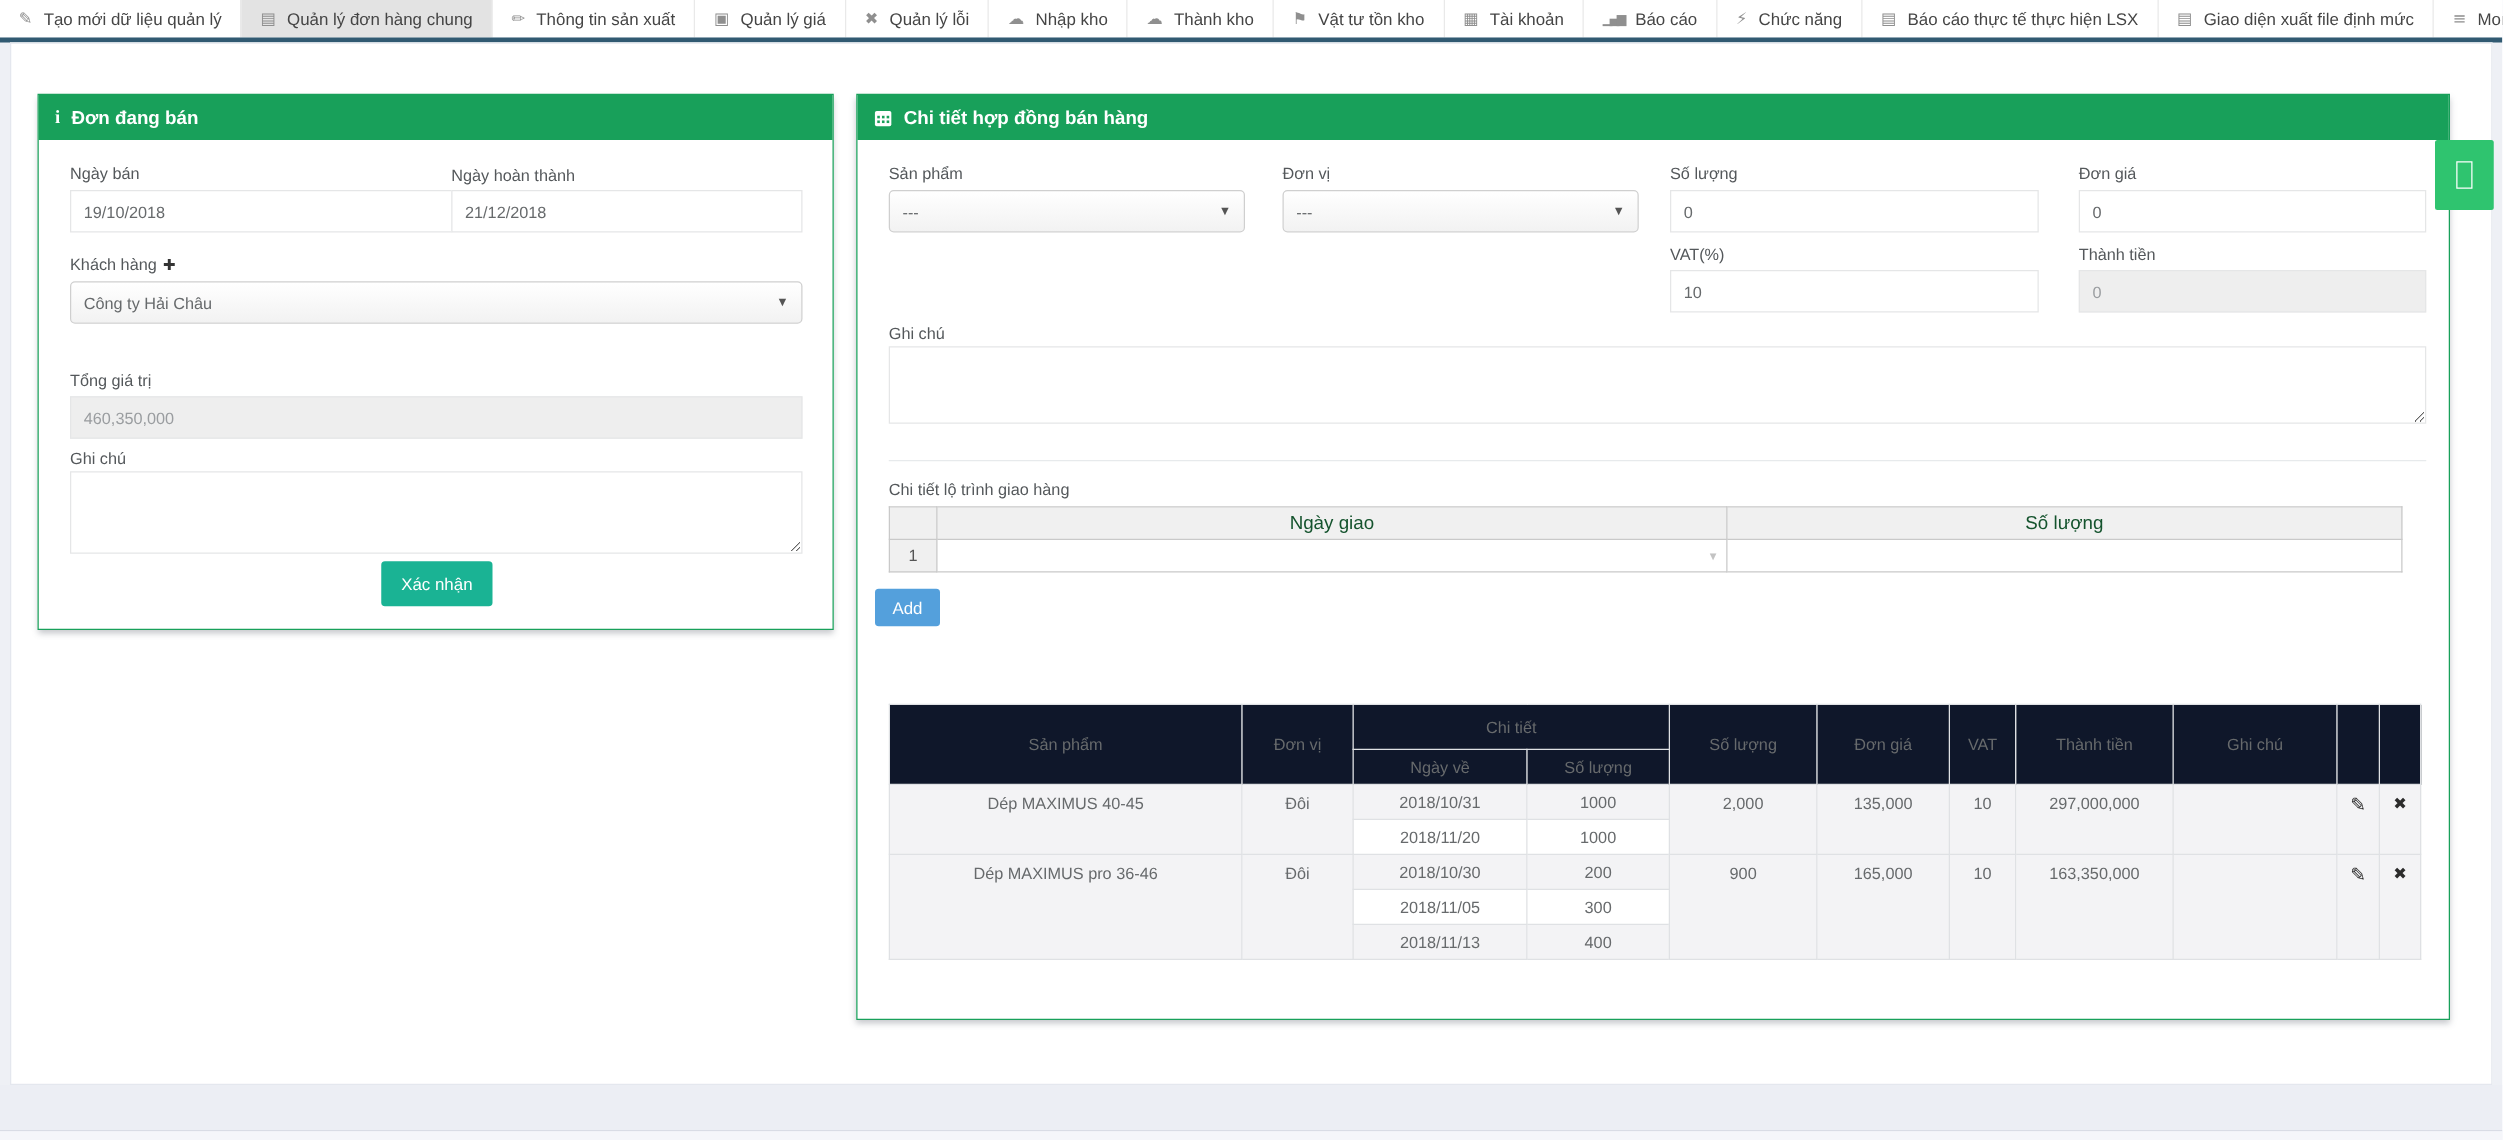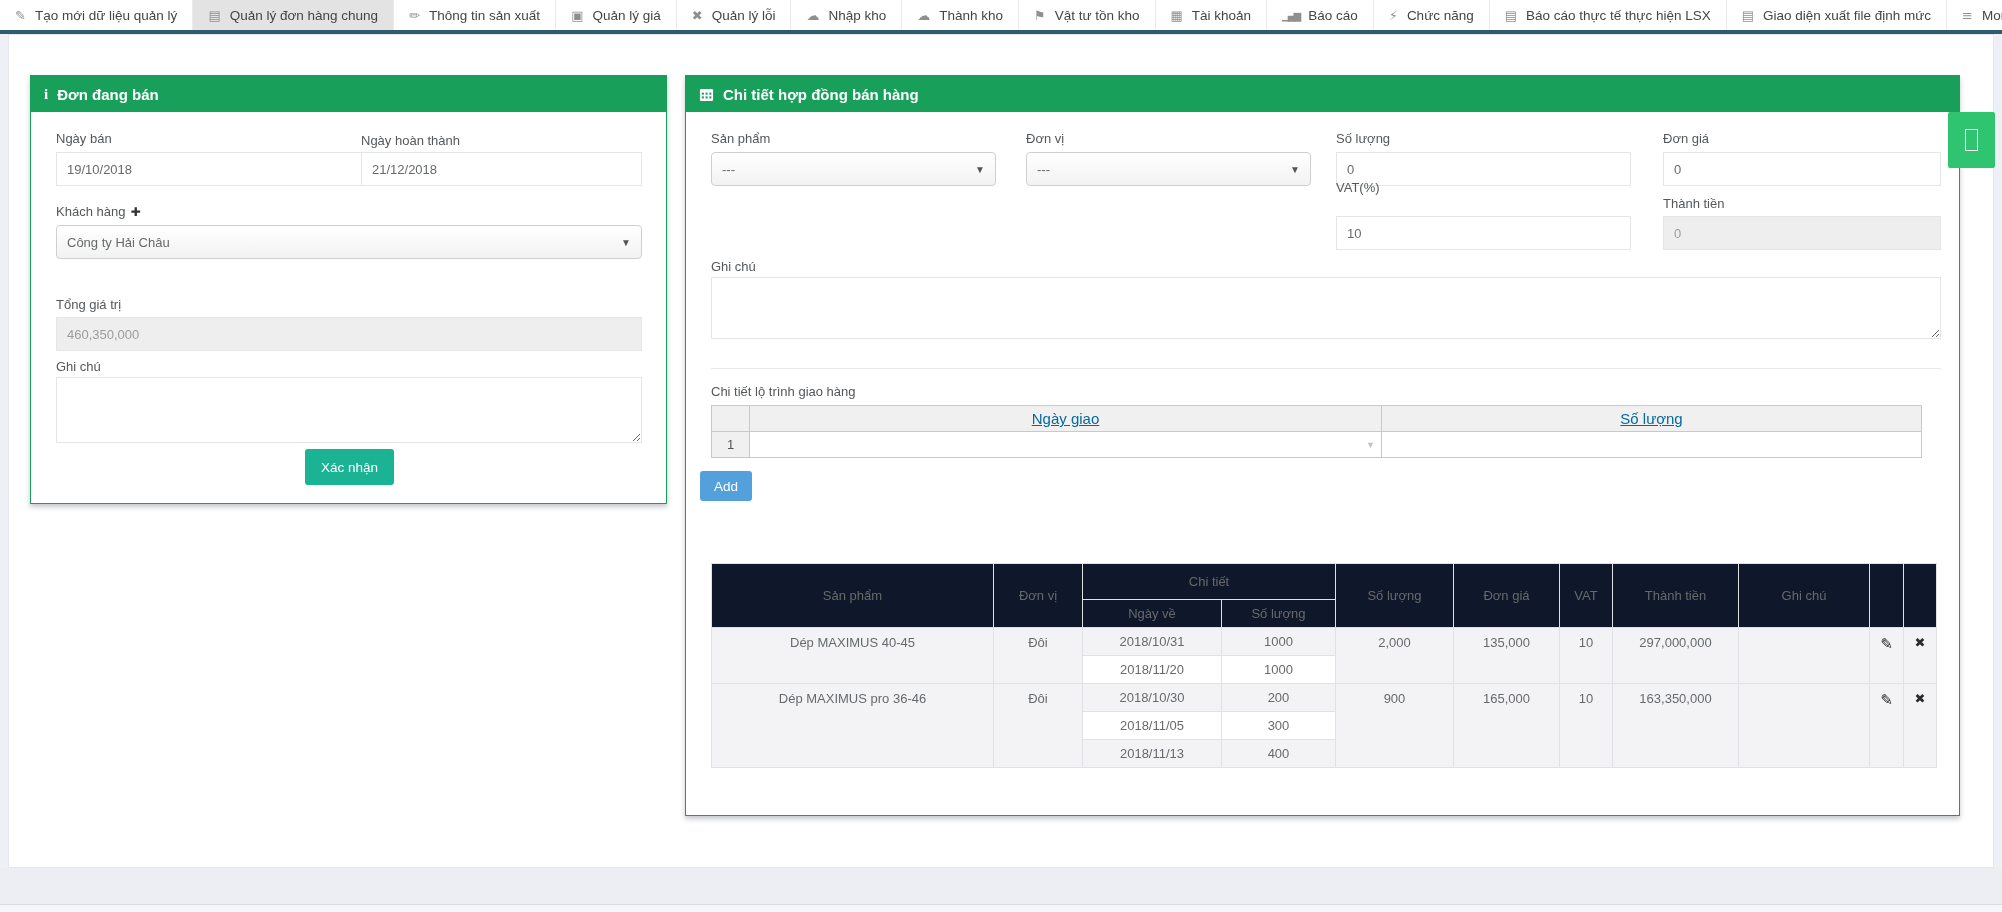--- a/index.html
+++ b/index.html
@@ -36,22 +36,22 @@
          display:flex; align-items:center; justify-content:space-between; padding:0 10px; cursor:pointer; }
   .sel .arr { color:#555; font-size:10px; }
   .ta { position:absolute; border:1px solid #e5e6e7; background:#fff; font-family:inherit; font-size:13px;
         color:#676a6c; padding:6px 10px; resize:both; }
   .btn { position:absolute; border:none; color:#fff; font-size:13.5px; font-family:inherit; cursor:pointer; border-radius:3px; }
   .divider { position:absolute; height:1px; background:#e7eaec; }
   .plus { font-size:12px; color:#333; cursor:pointer; margin-left:5px; font-family:"DejaVu Sans",sans-serif; }
 
   
   .dtable { position:absolute; border-collapse:collapse; table-layout:fixed; }
-  .dtable th { background:#f0f0f0; border:1px solid #c9c9c9; height:26px; font-size:15px; color:#0369a1;
-               font-weight:normal; text-align:center;text-decoration:underline; }
+  .dtable th { background:#f0f0f0; border:1px solid #c9c9c9; height:26px; font-size:15px; color:#14532d;
+               font-weight:normal; text-align:center; }
   .dtable td { border:1px solid #c9c9c9; height:26px; background:#fff; font-size:13px; color:#555; }
   .dtable td.idx { background:#f0f0f0; text-align:center; }
   .dtable .cell-arr { float:right; color:#c3c3c3; font-size:9px; margin-right:6px; line-height:24px; }
 
   
   .ctable { position:absolute; border-collapse:collapse; table-layout:fixed; font-size:13px; color:#676a6c; }
   .ctable th { background:#0f172a; border:1px solid #dfe1e4; font-weight:normal; color:#676a6c; text-align:center; }
   .ctable td { background:#f3f3f5; border:1px solid #dfe1e4; text-align:center; height:28px; }
   .ctable td.alt { background:#ffffff; }
   .ctable td.top { vertical-align:top; padding-top:7px; }
@@ -180,21 +180,21 @@
     <span class="lbl" style="left:340px; top:55px;">Đơn vị</span>
     <div class="sel" style="left:340px; top:76px; width:285px;">
       <span>---</span>
       <span class="arr">▼</span>
     </div>
     <span class="lbl" style="left:650px; top:55px;">Số lượng</span>
     <input class="inp" style="left: 650px; top: 76px; width: 295px;" value="0">
     <span class="lbl" style="left:977px; top:55px;">Đơn giá</span>
     <input class="inp" style="left: 977px; top: 76px; width: 278px;" value="0">
 
-    <span class="lbl" style="left:650px; top:104px;">VAT(%)</span>
+    <span class="lbl" style="left:650px; top:120px;">VAT(%)</span>
     <input class="inp" style="left: 650px; top: 140px; width: 295px;" value="10">
     <span class="lbl" style="left:977px; top:120px;">Thành tiền</span>
     <input class="inp dis" disabled="" style="left: 977px; top: 140px; width: 278px;" value="0">
 
     <span class="lbl" style="left:25px; top:183px;">Ghi chú</span>
     <textarea class="ta" style="left: 25px; top: 201px; width: 1230px; height: 62px;"></textarea>
 
     <div class="divider" style="left:25px; top:292px; width:1230px;"></div>
 
     <span class="lbl" style="left:25px; top:308px;">Chi tiết lộ trình giao hàng</span>

